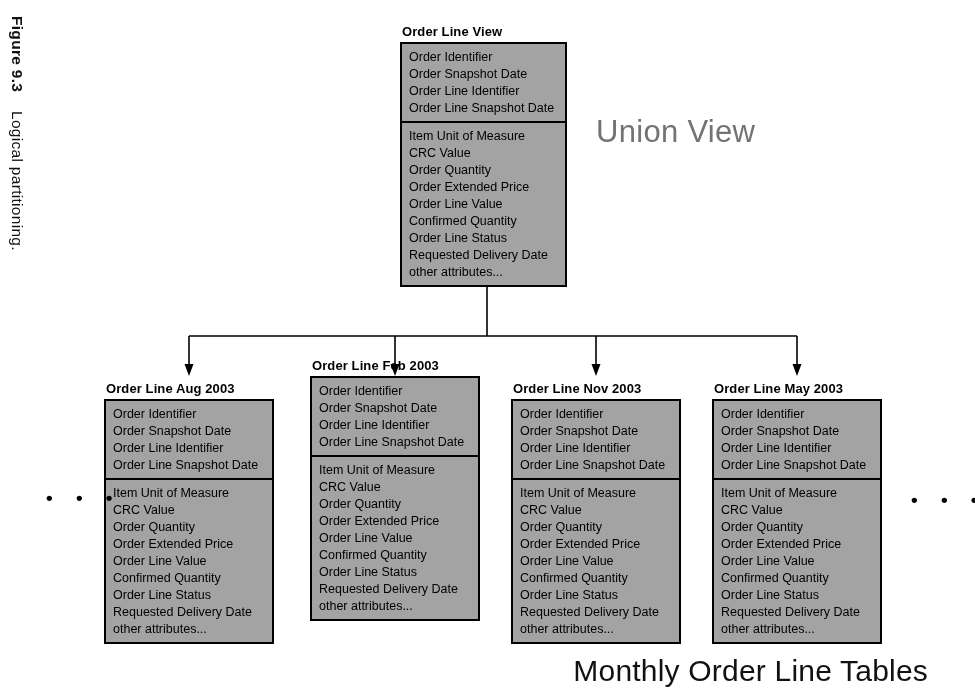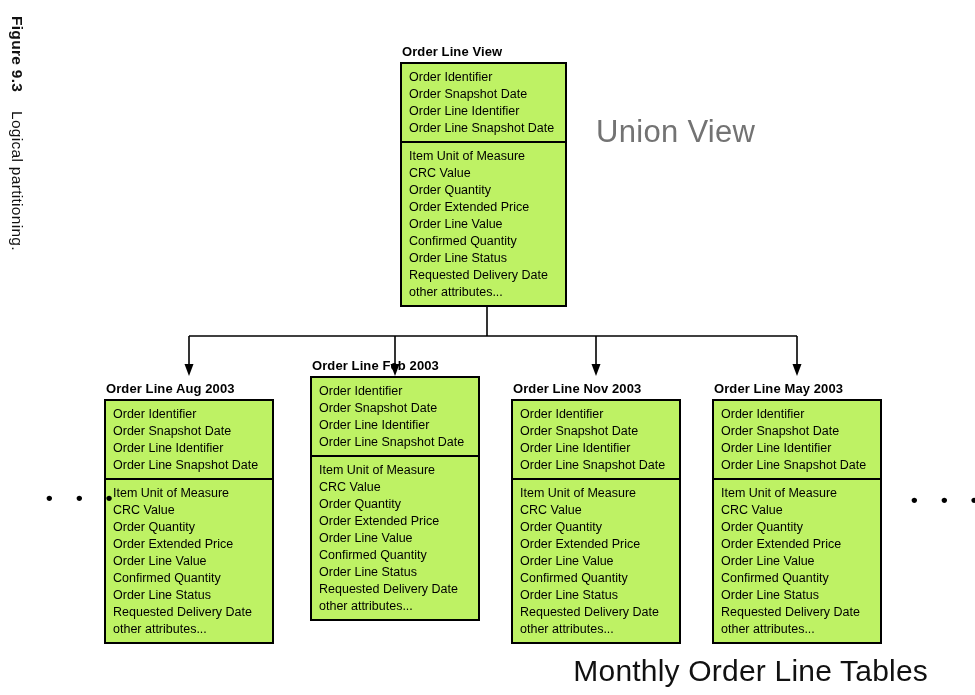--- a/index.html
+++ b/index.html
@@ -30,34 +30,34 @@
   .entity-title {
     font-weight: bold;
     font-size: 13px;
     padding-left: 2px;
     margin-bottom: 3px;
     white-space: nowrap;
     letter-spacing: 0.1px;
   }
   .entity-box {
     border: 2px solid #000;
-    background: #bef264;
+    background: #a3a3a3;
   }
   .entity-box ul {
     list-style: none;
     padding: 5px 4px 4px 7px;
   }
   .entity-box ul.keys { border-bottom: 2px solid #000; }
   .entity-box li {
     font-size: 12.5px;
     line-height: 17px;
     white-space: nowrap;
   }
 
-  #union-entity { left: 400px; top: 24px; width: 167px; margin-top: 20px; }
+  #union-entity { left: 400px; top: 24px; width: 167px; }
   #tbl-jan { left: 104px; top: 381px; }
   #tbl-feb { left: 310px; top: 358px; }
   #tbl-mar { left: 511px; top: 381px; }
   #tbl-apr { left: 712px; top: 381px; }
 
   .union-label {
     left: 596px; top: 114px;
     font-size: 31px;
     letter-spacing: 0.3px;
     color: #737373;

